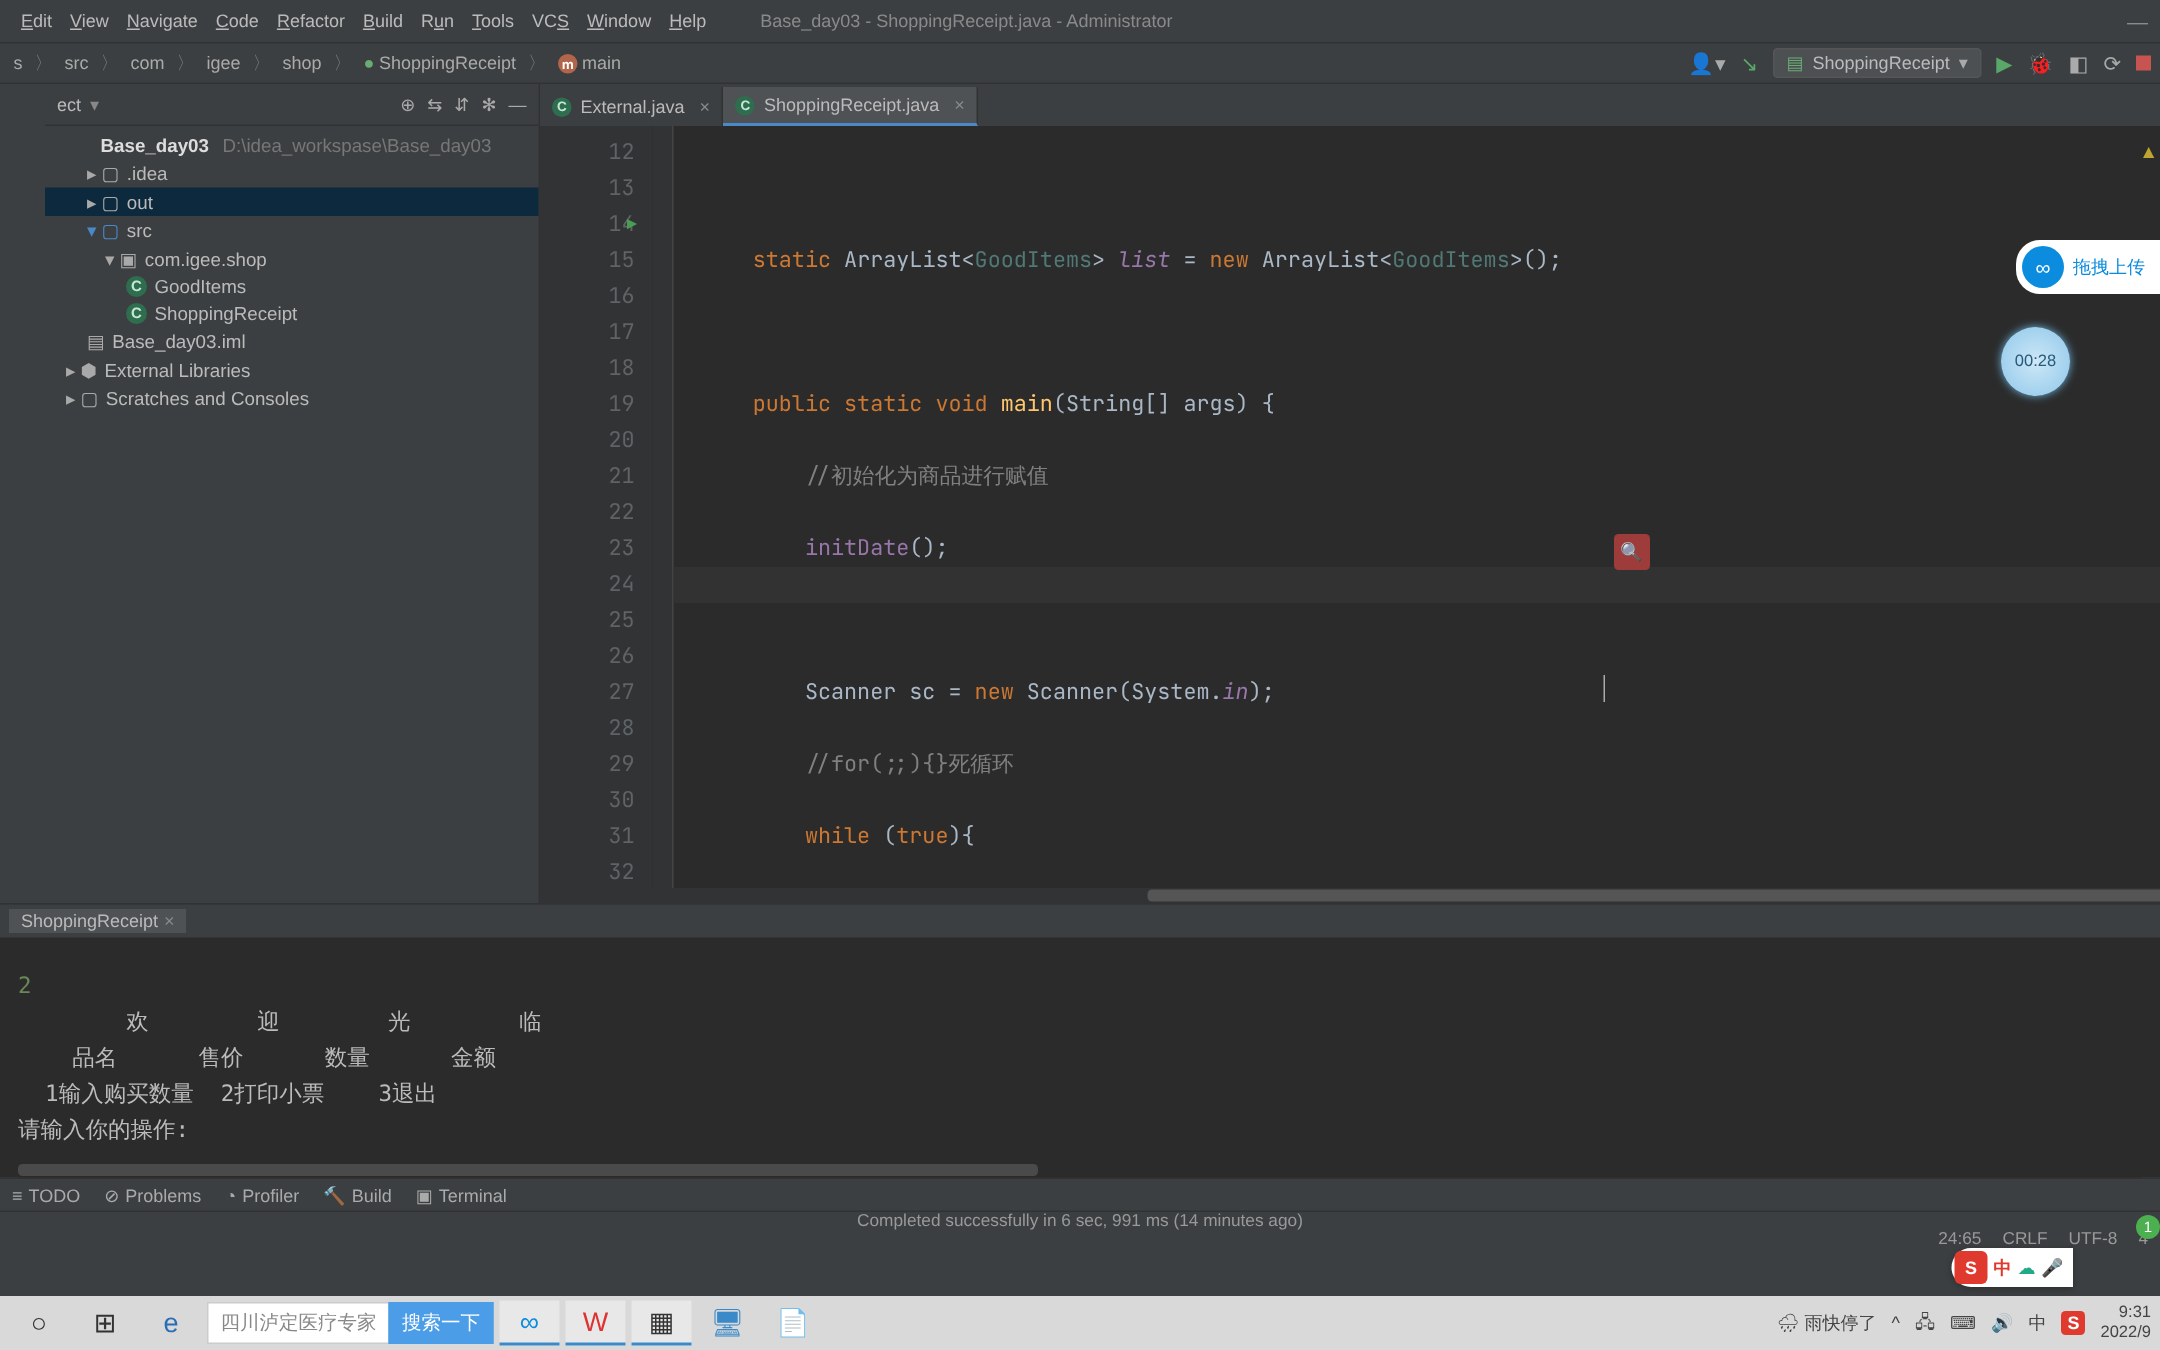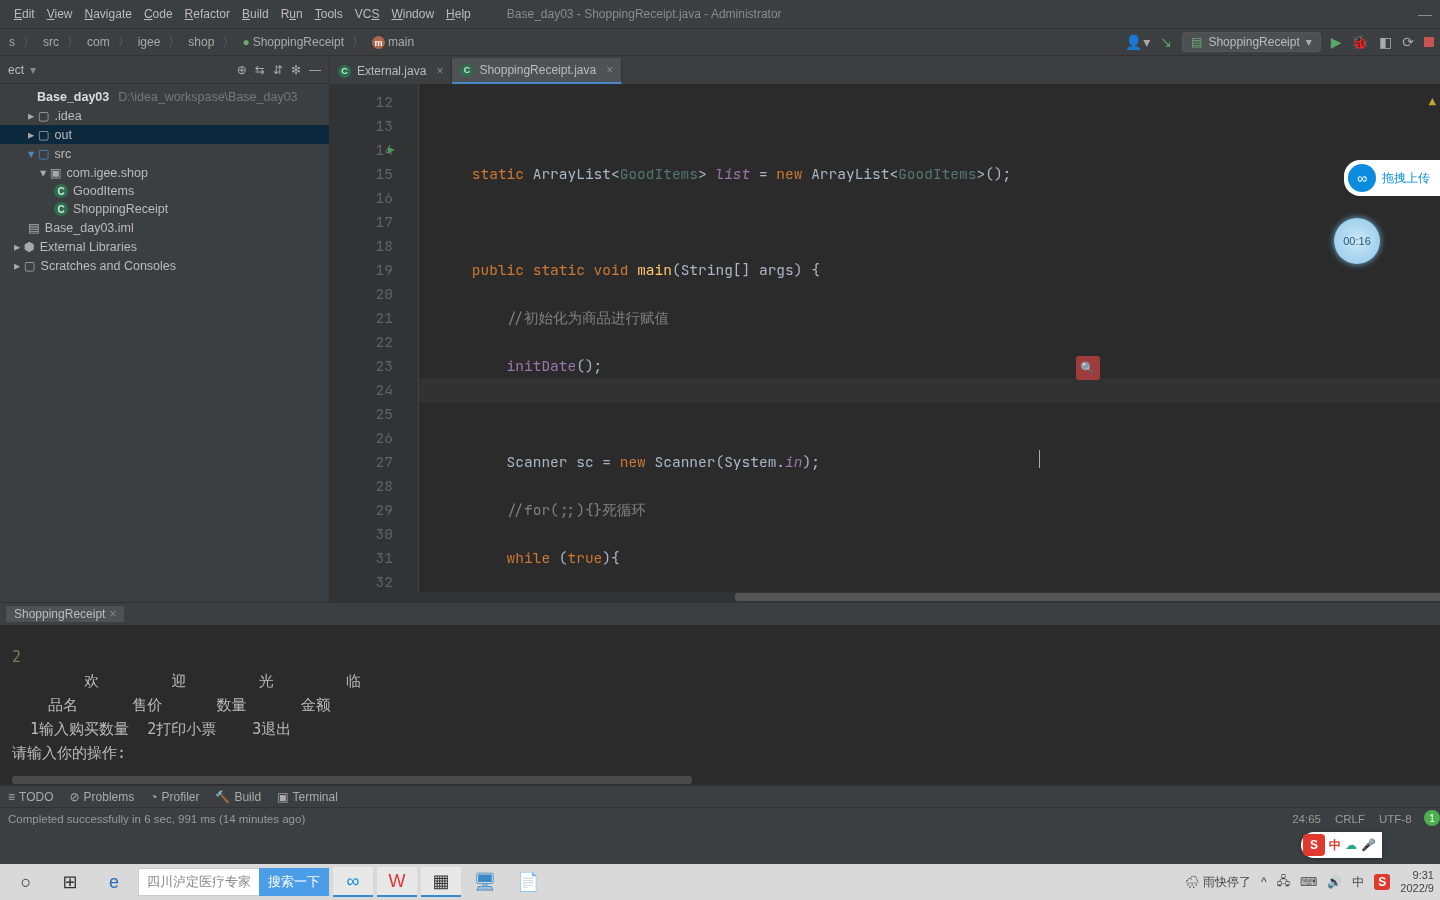--- a/index.html
+++ b/index.html
@@ -15,21 +15,21 @@
 .breadcrumb .node { padding: 1px 3px; }
 .breadcrumb .green-icon { color: #6aab73; margin-right: 3px; }
 .breadcrumb .m-icon { display: inline-flex; width: 13px; height: 13px; background: #b1654b; color: #fff; border-radius: 7px; font-size: 9px; align-items: center; justify-content: center; margin-right: 3px; font-weight: bold; }
 .navbar .right-tools { margin-left: auto; display: flex; align-items: center; gap: 10px; }
 .run-config { display: flex; align-items: center; gap: 6px; border: 1px solid #555; padding: 2px 8px; border-radius: 3px; background: #4c5052; }
 .run-config .green-dot { color: #6aab73; }
 .run-config .chev { color: #aaa; }
 .tool-icon { color: #aaaaaa; font-size: 14px; }
 .tool-icon.green { color: #59a869; }
 .tool-icon.stop { width: 10px; height: 10px; background: #c75450; display: inline-block; }
-.main-area { display: flex; height: 546px; }
+.main-area { display: flex; height: 546px; margin-left: 30px; }
 .project-panel { width: 330px; background: #3c3f41; border-right: 1px solid #323232; display: flex; flex-direction: column; }
 .panel-header { display: flex; align-items: center; height: 28px; padding: 0 8px; border-bottom: 1px solid #323232; }
 .panel-header .ptitle { color: #bbb; }
 .panel-header .picons { margin-left: auto; display: flex; gap: 8px; color: #aaa; }
 .tree { padding: 4px 0; font-size: 12.5px; }
 .tree-item { padding: 2px 6px 2px 14px; display: flex; align-items: center; gap: 5px; color: #bbb; }
 .tree-item.bold { font-weight: bold; color: #ddd; padding-left: 37px; }
 .tree-item .path-hint { color: #777; font-weight: normal; margin-left: 4px; }
 .tree-item.indent1 { padding-left: 28px; }
 .tree-item.indent2 { padding-left: 40px; }
@@ -66,21 +66,21 @@
 .run-tool { border-top: 1px solid #323232; background: #2b2b2b; }
 .run-tab { display: flex; align-items: center; height: 22px; padding: 0 6px; background: #3c3f41; }
 .run-tab .rtab { background: #4e5254; padding: 1px 8px; display: flex; align-items: center; gap: 4px; font-size: 12px; }
 .run-tab .rtab .cx { color: #888; }
 .console { padding: 20px 12px; font-family: "Consolas", "Microsoft YaHei", monospace; font-size: 15px; line-height: 24px; color: #bbbbbb; height: 150px; white-space: pre; }
 .console .input-val { color: #6a8759; }
 .console-scroll { height: 10px; background: #2b2b2b; position: relative; margin: 0 12px; }
 .console-scroll .thumb { position: absolute; left: 0; width: 680px; height: 8px; top: 1px; background: #4a4a4a; border-radius: 3px; }
 .bottom-tabs { display: flex; align-items: center; height: 22px; background: #3c3f41; border-top: 1px solid #323232; padding: 0 8px; gap: 16px; font-size: 12px; color: #aaa; }
 .bottom-tabs .btab { display: flex; align-items: center; gap: 4px; }
-.statusbar { display: flex; align-items: center; height: 22px; background: #3c3f41; border-top: 1px solid #323232; padding: 0 8px; font-size: 11.5px; color: #999; }
+.statusbar { display: flex; align-items: center; height: 22px; background: #3c3f41; border-top: 1px solid #323232; padding: 0 8px; font-size: 11.5px; color: #999; flex-direction: column; }
 .statusbar .right { margin-left: auto; display: flex; gap: 14px; }
 .taskbar { position: absolute; bottom: 0; left: 0; right: 0; height: 36px; background: #d9d9d9; display: flex; align-items: center; padding: 0 6px; gap: 4px; }
 .taskbar .tbtn { width: 40px; height: 30px; display: flex; align-items: center; justify-content: center; font-size: 18px; color: #333; }
 .taskbar .tbtn.active { border-bottom: 2px solid #3a8ac9; background: #e8e8e8; }
 .taskbar .search-box { display: flex; align-items: center; height: 28px; }
 .taskbar .search-input { background: #fff; color: #888; padding: 4px 8px; font-size: 13px; border: 1px solid #ccc; border-right: none; }
 .taskbar .search-btn { background: #4a9de6; color: #fff; padding: 4px 8px; font-size: 13px; border: 1px solid #4a9de6; }
 .taskbar .tray { margin-left: auto; display: flex; align-items: center; gap: 10px; color: #444; font-size: 12px; }
 .taskbar .clock { text-align: right; font-size: 11px; line-height: 13px; }
 .sogou-badge { position: absolute; right: 58px; bottom: 42px; display: flex; align-items: center; background: #fff; border-radius: 14px 0 0 14px; padding: 2px 6px 2px 2px; gap: 4px; box-shadow: 0 1px 4px rgba(0,0,0,.3); z-index: 30; }
@@ -307,21 +307,21 @@
     <span>CRLF</span>
     <span>UTF-8</span>
     <span>4</span>
   </div>
 </div>
 
 <div class="float-upload">
   <div class="bubble">∞</div>
   <span class="lbl">拖拽上传</span>
 </div>
-<div class="float-timer">00:16</div>
+<div class="float-timer">00:28</div>
 <div class="sogou-badge">
   <div class="s1">S</div>
   <span class="s2">中</span>
   <span style="color:#2a8">☁</span>
   <span style="color:#3a8ac9">🎤</span>
 </div>
 
 <div class="taskbar">
   <div class="tbtn">○</div>
   <div class="tbtn">⊞</div>

